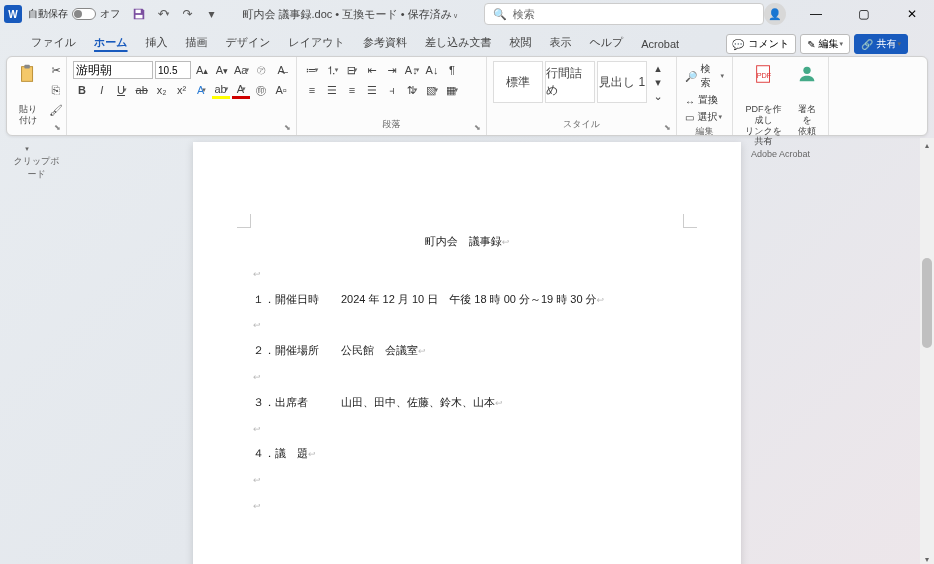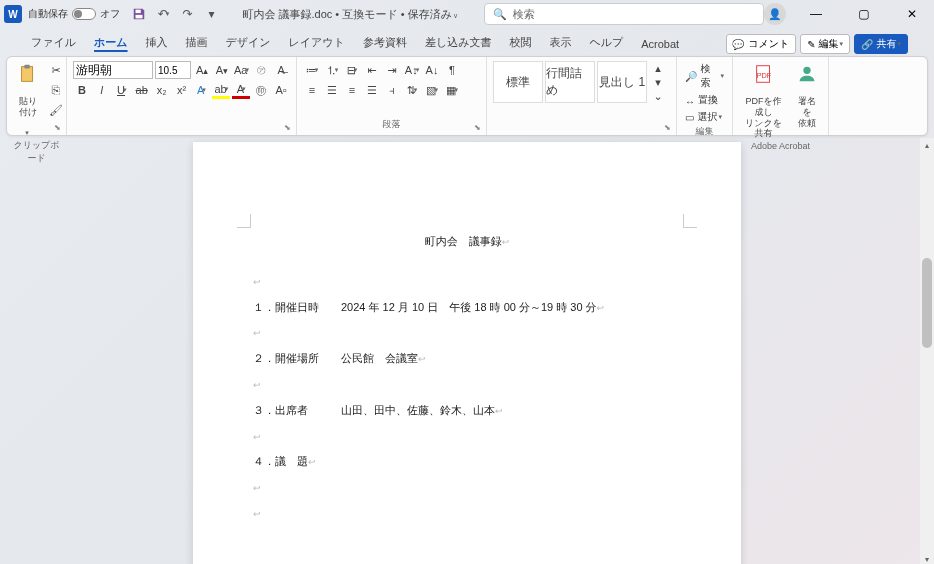--- a/index.html
+++ b/index.html
@@ -19,38 +19,38 @@
 .tabs{height:26px;display:flex;align-items:end;padding:0 22px;gap:0}
 .tab{padding:4px 9px;font-size:11px;color:#444;cursor:pointer;border:none;background:transparent}
 .tab.active{text-decoration:underline;text-decoration-color:#185abd;text-decoration-thickness:2px;text-underline-offset:4px;color:#185abd;font-weight:700}
 .tabs-right{margin-left:auto;display:flex;gap:4px;padding-right:4px}
 .rbtn{height:20px;padding:0 6px;border:1px solid #bbb;border-radius:3px;background:#fff;font-size:10px;display:flex;align-items:center;gap:3px;cursor:pointer}
 .rbtn.blue{background:#185abd;color:#fff;border-color:#185abd}
 .ribbon{height:80px;background:#fcfcfc;border:1px solid #d0d0d0;border-radius:6px;margin:2px 6px;display:flex;box-shadow:0 1px 3px rgba(0,0,0,0.08)}
 .group{border-right:1px solid #e0e0e0;padding:4px 6px;display:flex;flex-direction:column;justify-content:space-between;position:relative}
 .group-label{font-size:9px;color:#666;text-align:center;margin-top:auto}
 .gbody{display:flex;gap:4px;align-items:flex-start}
-.bigbtn{display:flex;flex-direction:column;align-items:center;gap:11px;padding:2px 4px;cursor:pointer;font-size:9px;color:#444;text-align:center;line-height:1.2}
+.bigbtn{display:flex;flex-direction:column;align-items:center;gap:19px;padding:2px 4px;cursor:pointer;font-size:9px;color:#444;text-align:center;line-height:1.2}
 .bigbtn svg{width:22px;height:22px}
 .font-sel{width:80px;height:18px;border:1px solid #bbb;font-size:12px;padding:0 2px;background:#fff}
 .size-sel{width:36px;height:18px;border:1px solid #bbb;font-size:10px;padding:0 2px;background:#fff}
 .icon-row{display:flex;gap:2px;align-items:center}
 .ib{width:18px;height:18px;display:flex;align-items:center;justify-content:center;border:none;background:transparent;cursor:pointer;font-size:11px;color:#444}
 .font-stack{display:flex;flex-direction:column;gap:2px}
 .style-gal{display:flex;gap:2px;align-items:center}
 .style-item{width:50px;height:42px;border:1px solid #ddd;background:#fff;display:flex;align-items:center;justify-content:center;font-size:12px;color:#444;cursor:pointer}
 .edit-stack{display:flex;flex-direction:column;gap:1px;font-size:10px}
 .edit-item{display:flex;align-items:center;gap:3px;padding:1px 2px;cursor:pointer}
 .launcher{position:absolute;bottom:2px;right:2px;width:10px;height:10px;font-size:8px;color:#888;cursor:pointer}
 .doc-area{position:relative;height:428px;overflow:hidden}
 .page{position:absolute;left:50%;transform:translateX(-50%);top:4px;width:548px;height:720px;background:#fff;box-shadow:0 2px 8px rgba(0,0,0,0.15);padding:90px 60px 40px;font-family:"MS Mincho","Yu Mincho",serif;font-size:11px;color:#222;line-height:1.8}
 .crop{position:absolute;width:14px;height:14px;border:0 solid #ccc}
 .crop.tl{top:72px;left:44px;border-bottom-width:1px;border-right-width:1px}
 .crop.tr{top:72px;right:44px;border-bottom-width:1px;border-left-width:1px}
-.doc-title{text-align:center;margin-bottom:20px}
+.doc-title{text-align:center;margin-bottom:12px}
 .para{margin:6px 0;white-space:pre}
 .pm{color:#bbb;font-size:9px}
 .scrollbar{position:absolute;right:0;top:0;bottom:0;width:14px;background:#f0f0f0}
 .thumb{position:absolute;right:2px;top:120px;width:10px;height:90px;background:#c0c0c0;border-radius:5px}
 .sbtn{position:absolute;width:14px;height:14px;display:flex;align-items:center;justify-content:center;font-size:8px;color:#666;cursor:pointer}
 .sbtn.up{top:0}.sbtn.down{bottom:0}
 .dd{font-size:7px;color:#666;margin-left:-2px}
 </style>
 </head>
 <body>
@@ -198,20 +198,21 @@
     <div class="style-gal">
       <div class="style-item">標準</div>
       <div class="style-item">行間詰め</div>
       <div class="style-item">見出し 1</div>
       <div style="display:flex;flex-direction:column">
         <button class="ib" style="height:14px">▴</button>
         <button class="ib" style="height:14px">▾</button>
         <button class="ib" style="height:14px">⌄</button>
       </div>
     </div>
+    <div class="group-label">スタイル</div>
     <span class="launcher">⬊</span>
   </div>
 
   <div class="group" style="width:56px">
     <div class="edit-stack">
       <div class="edit-item">🔎 <span>検索</span><span class="dd">▾</span></div>
       <div class="edit-item">↔ <span>置換</span></div>
       <div class="edit-item">▭ <span>選択</span><span class="dd">▾</span></div>
     </div>
     <div class="group-label">編集</div>

